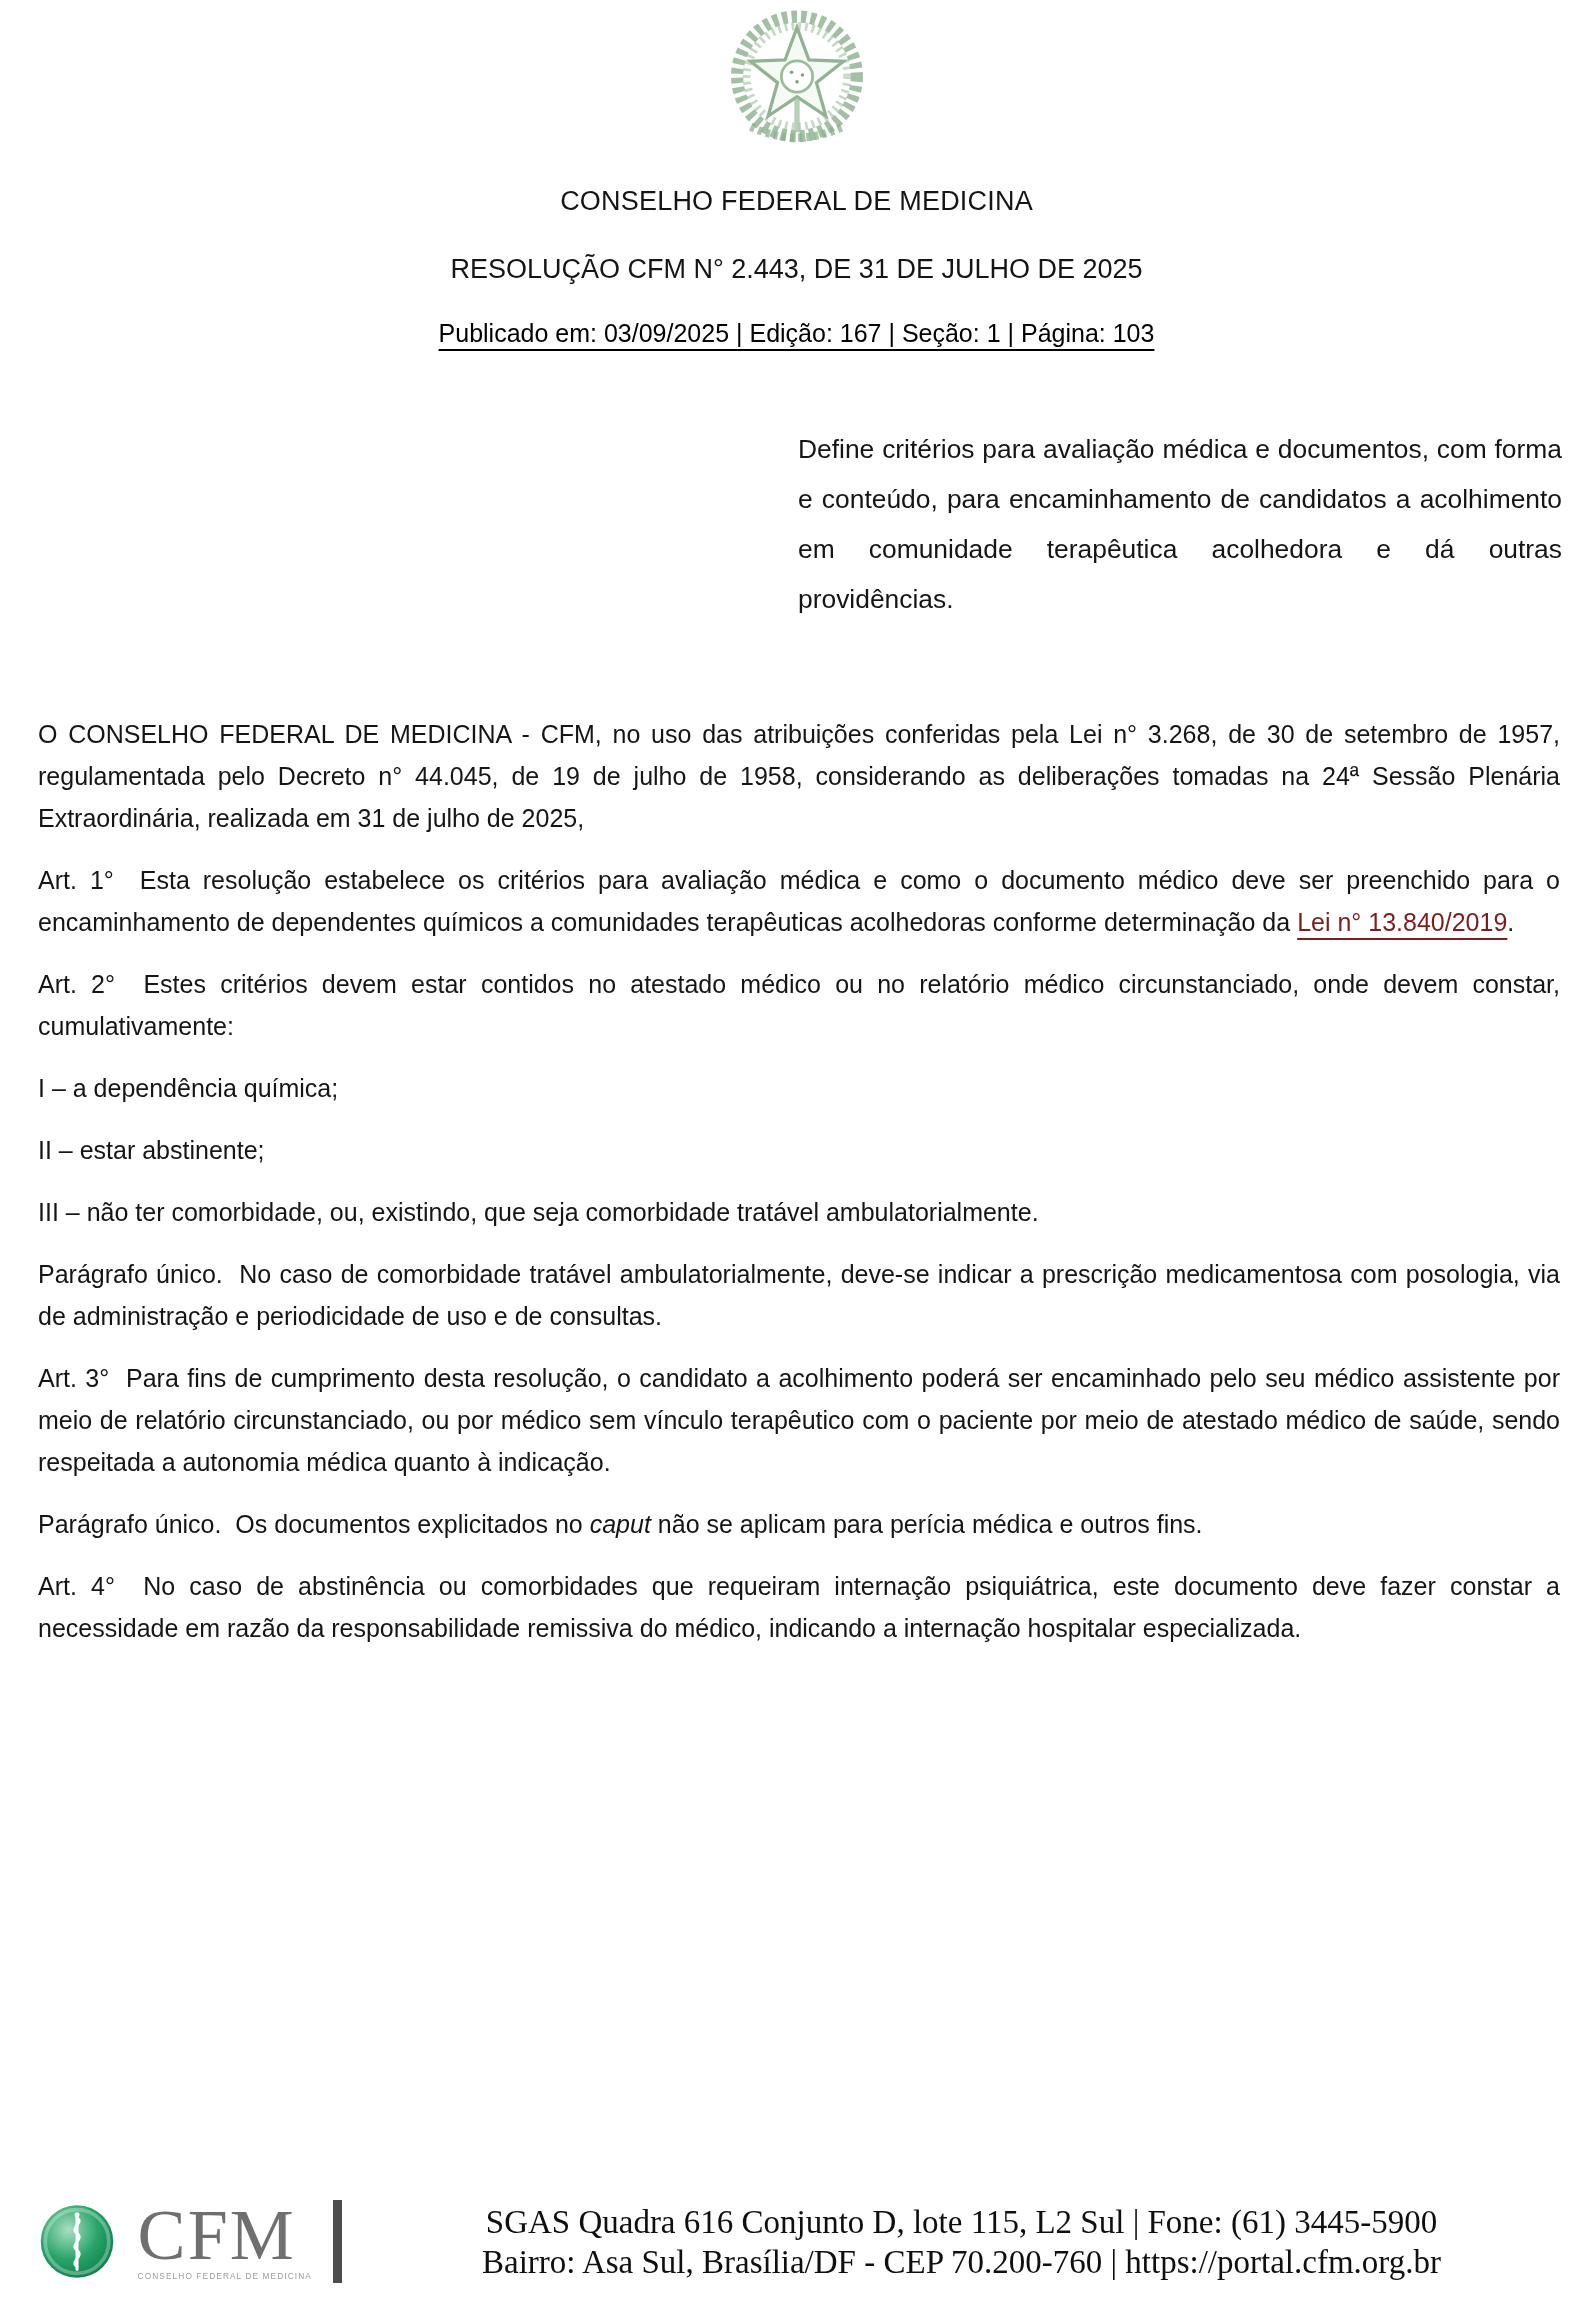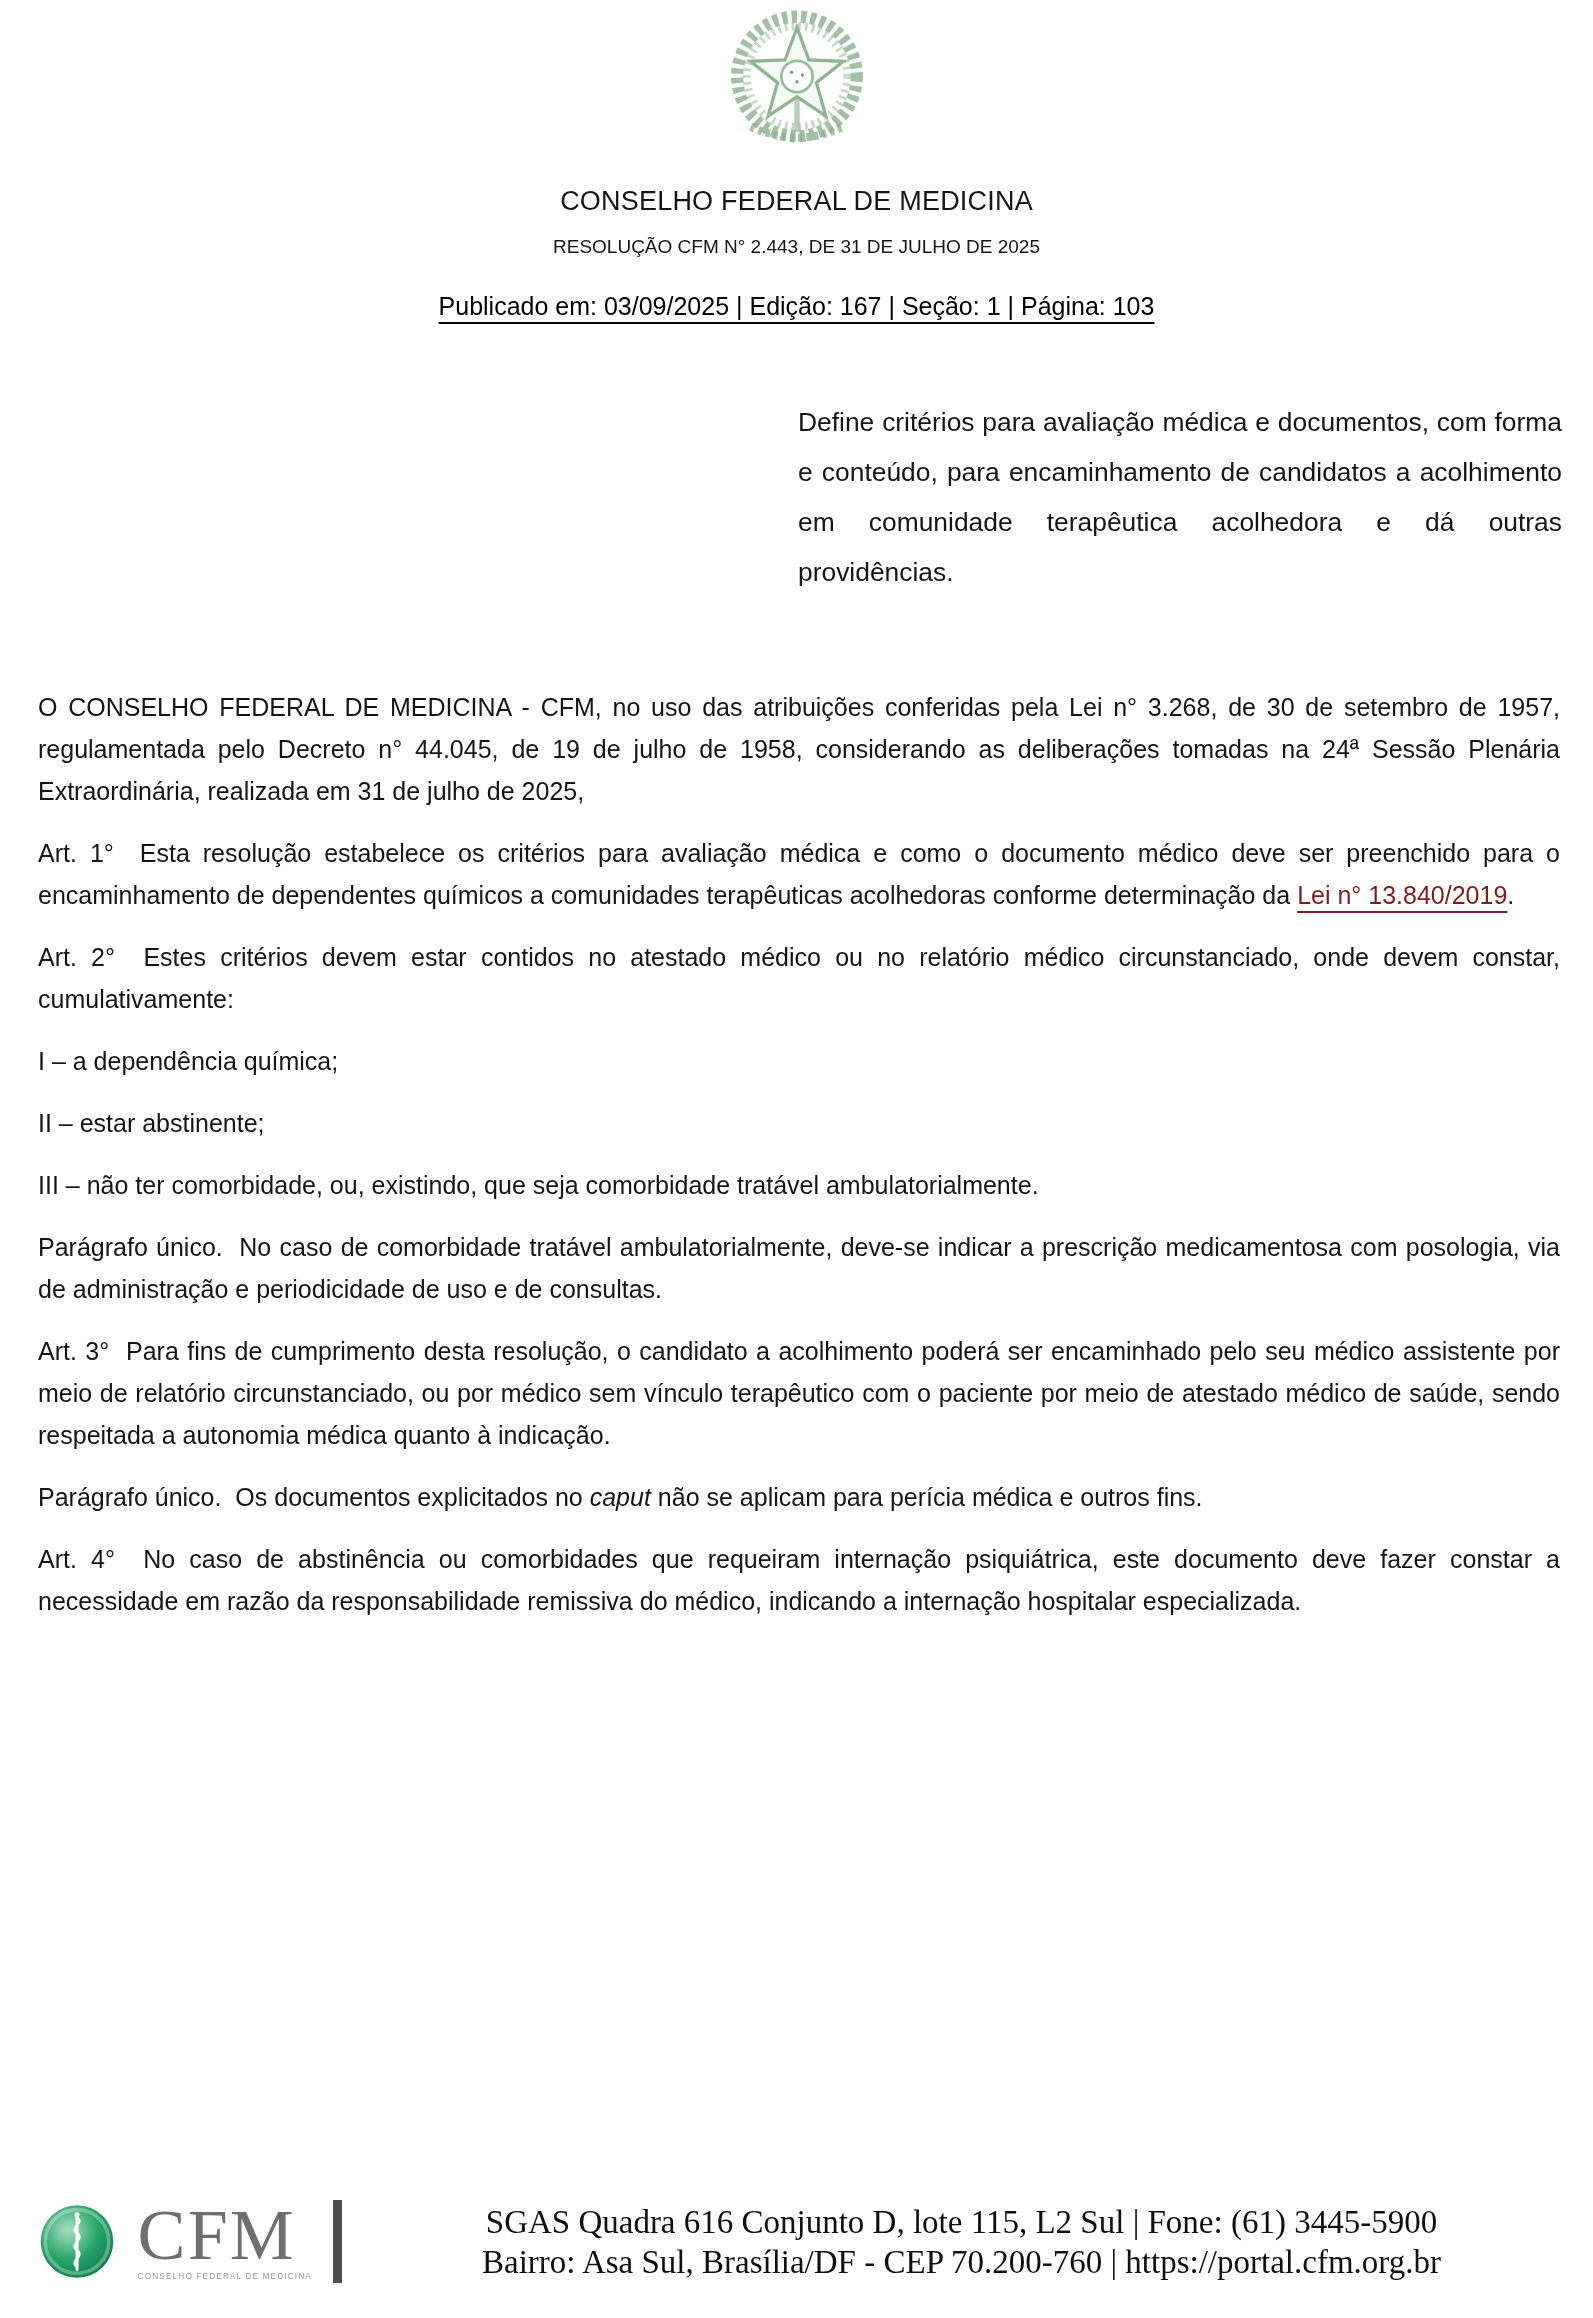--- a/index.html
+++ b/index.html
@@ -9,21 +9,21 @@
     height:2319px;
     background:#ffffff;
     color:#151515;
     font-family:"Liberation Sans", sans-serif;
     overflow:hidden;
   }
   
   .header{text-align:center;padding-top:8.3px;}
   .crest{width:136px;height:145px;display:inline-block;filter:blur(0.5px);opacity:.9;}
   .org-name{font-size:27px;margin-top:31px;letter-spacing:0.2px;}
-  .doc-title{font-size:19px;margin-top:19px;}
+  .doc-title{font-size:27px;margin-top:37px;}
   .pub-link{
     display:inline-block;margin-top:22px;font-size:25px;
     color:#000000;text-decoration:underline;
     text-decoration-thickness:2.1px;text-underline-offset:7px;
     cursor:pointer;
   }
   
   .summary{
     margin:76px 31px 0 798px;
     font-size:26.4px;line-height:50px;

